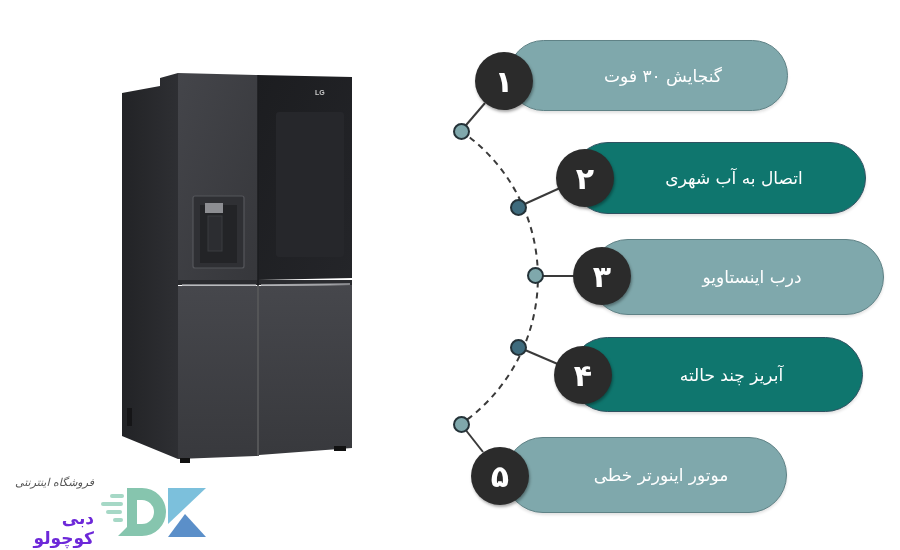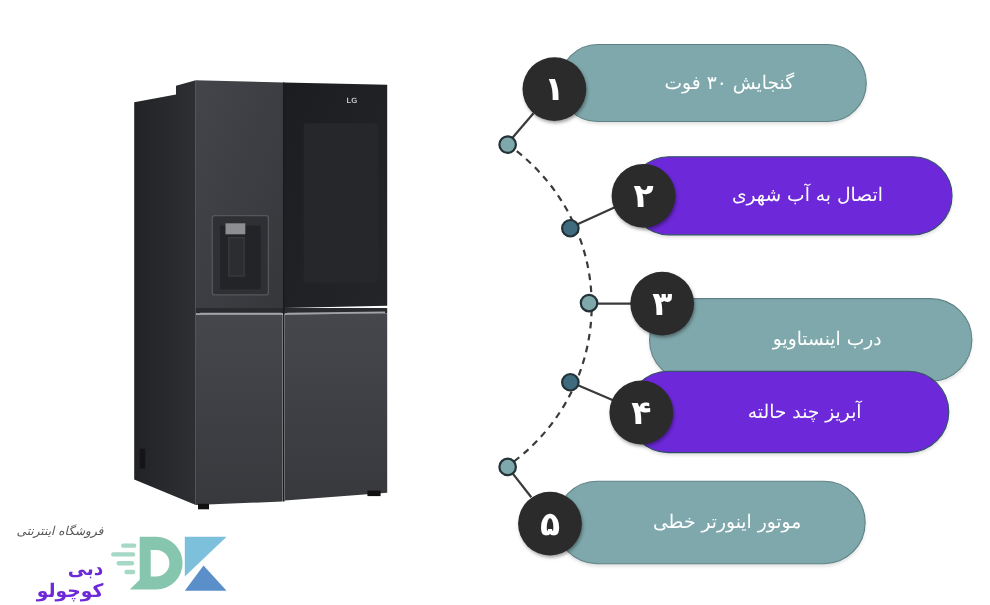--- a/index.html
+++ b/index.html
@@ -10,21 +10,21 @@
   svg.layer { position: absolute; left: 0; top: 0; }
   .pill {
     position: absolute; box-sizing: border-box;
     border-radius: 40px; border: 1.5px solid #5f8286;
     display: flex; align-items: center; justify-content: center;
     color: #ffffff; font-size: 17px; direction: rtl;
     font-family: "DejaVu Sans", sans-serif;
     box-shadow: 0 2px 3px rgba(0,0,0,0.12);
   }
   .pill.light { background: #7fa8ac; border-color: #5f8286; }
-  .pill.dark  { background: #6d28d9; border-color: #2f5261; }
+  .pill.dark  { background: #0f766e; border-color: #2f5261; }
   .pill span { white-space: nowrap; }
   .num {
     position: absolute; box-sizing: border-box;
     width: 58px; height: 58px; border-radius: 50%;
     background: #2b2b2b; color: #ffffff;
     display: flex; align-items: center; justify-content: center;
     font-size: 30px; font-weight: bold;
     font-family: "DejaVu Sans", sans-serif;
     box-shadow: 1px 2px 3px rgba(0,0,0,0.35);
   }
@@ -107,21 +107,21 @@
   </svg>
 
   <span class="brand-mark">LG</span>
 
   <div class="pill light" style="left:508px; top:40px; width:280px; height:71px; padding-left:30px;">
     <span>گنجایش ۳۰ فوت</span>
   </div>
   <div class="pill dark" style="left:572px; top:142px; width:294px; height:72px; padding-left:30px;">
     <span>اتصال به آب شهری</span>
   </div>
-  <div class="pill light" style="left:590px; top:239px; width:294px; height:76px; padding-left:30px;margin-top:32px;">
+  <div class="pill light" style="left:590px; top:239px; width:294px; height:76px; padding-left:30px;">
     <span>درب اینستاویو</span>
   </div>
   <div class="pill dark" style="left:570px; top:337px; width:293px; height:75px; padding-left:30px;">
     <span>آبریز چند حالته</span>
   </div>
   <div class="pill light" style="left:505px; top:437px; width:282px; height:76px; padding-left:30px;">
     <span>موتور اینورتر خطی</span>
   </div>
 
   <div class="num" style="left:475px; top:52px;">۱</div>

